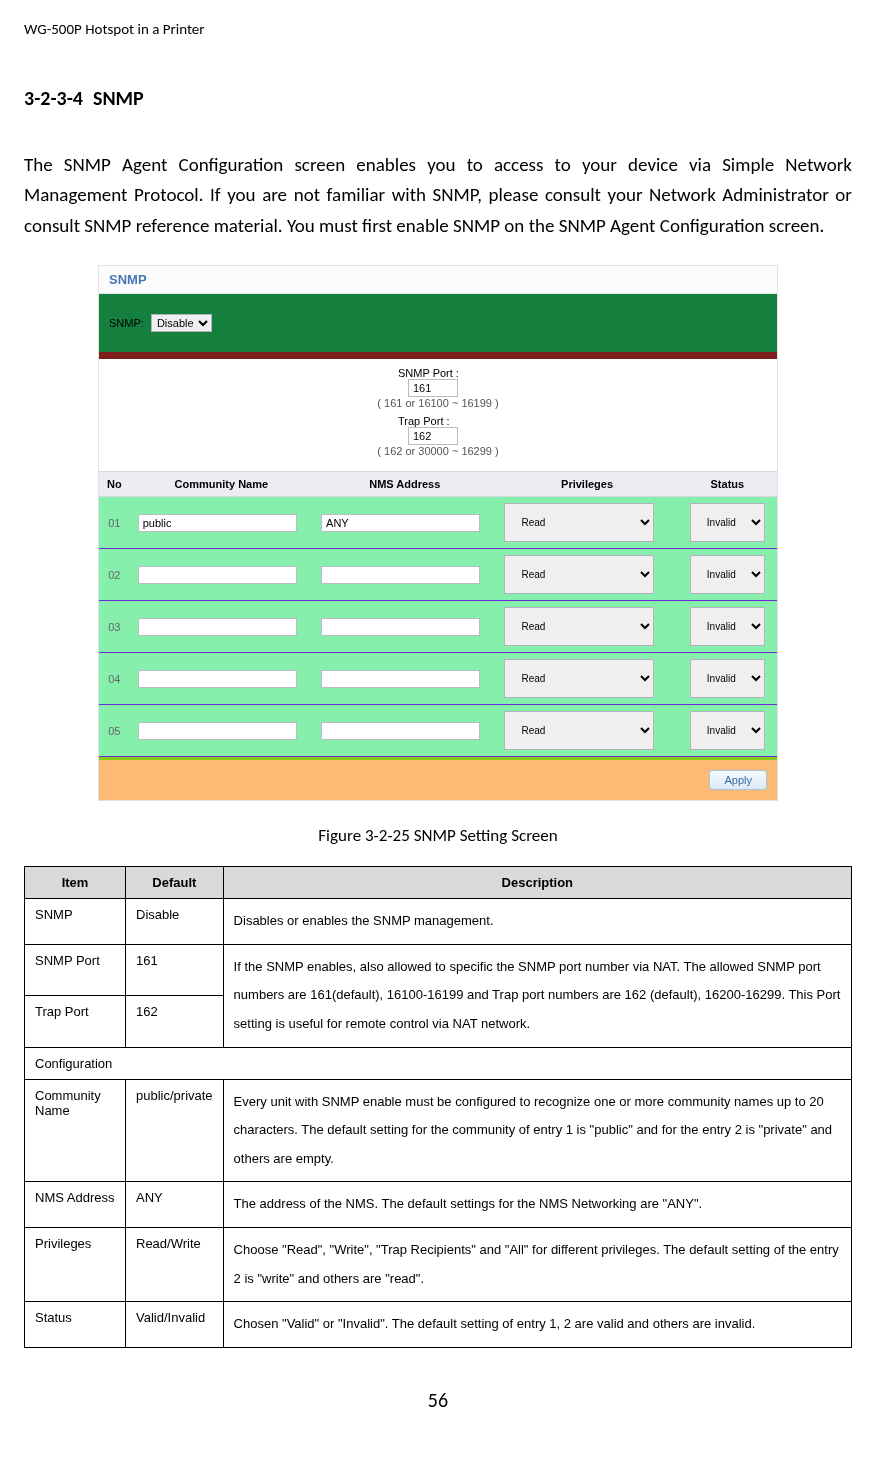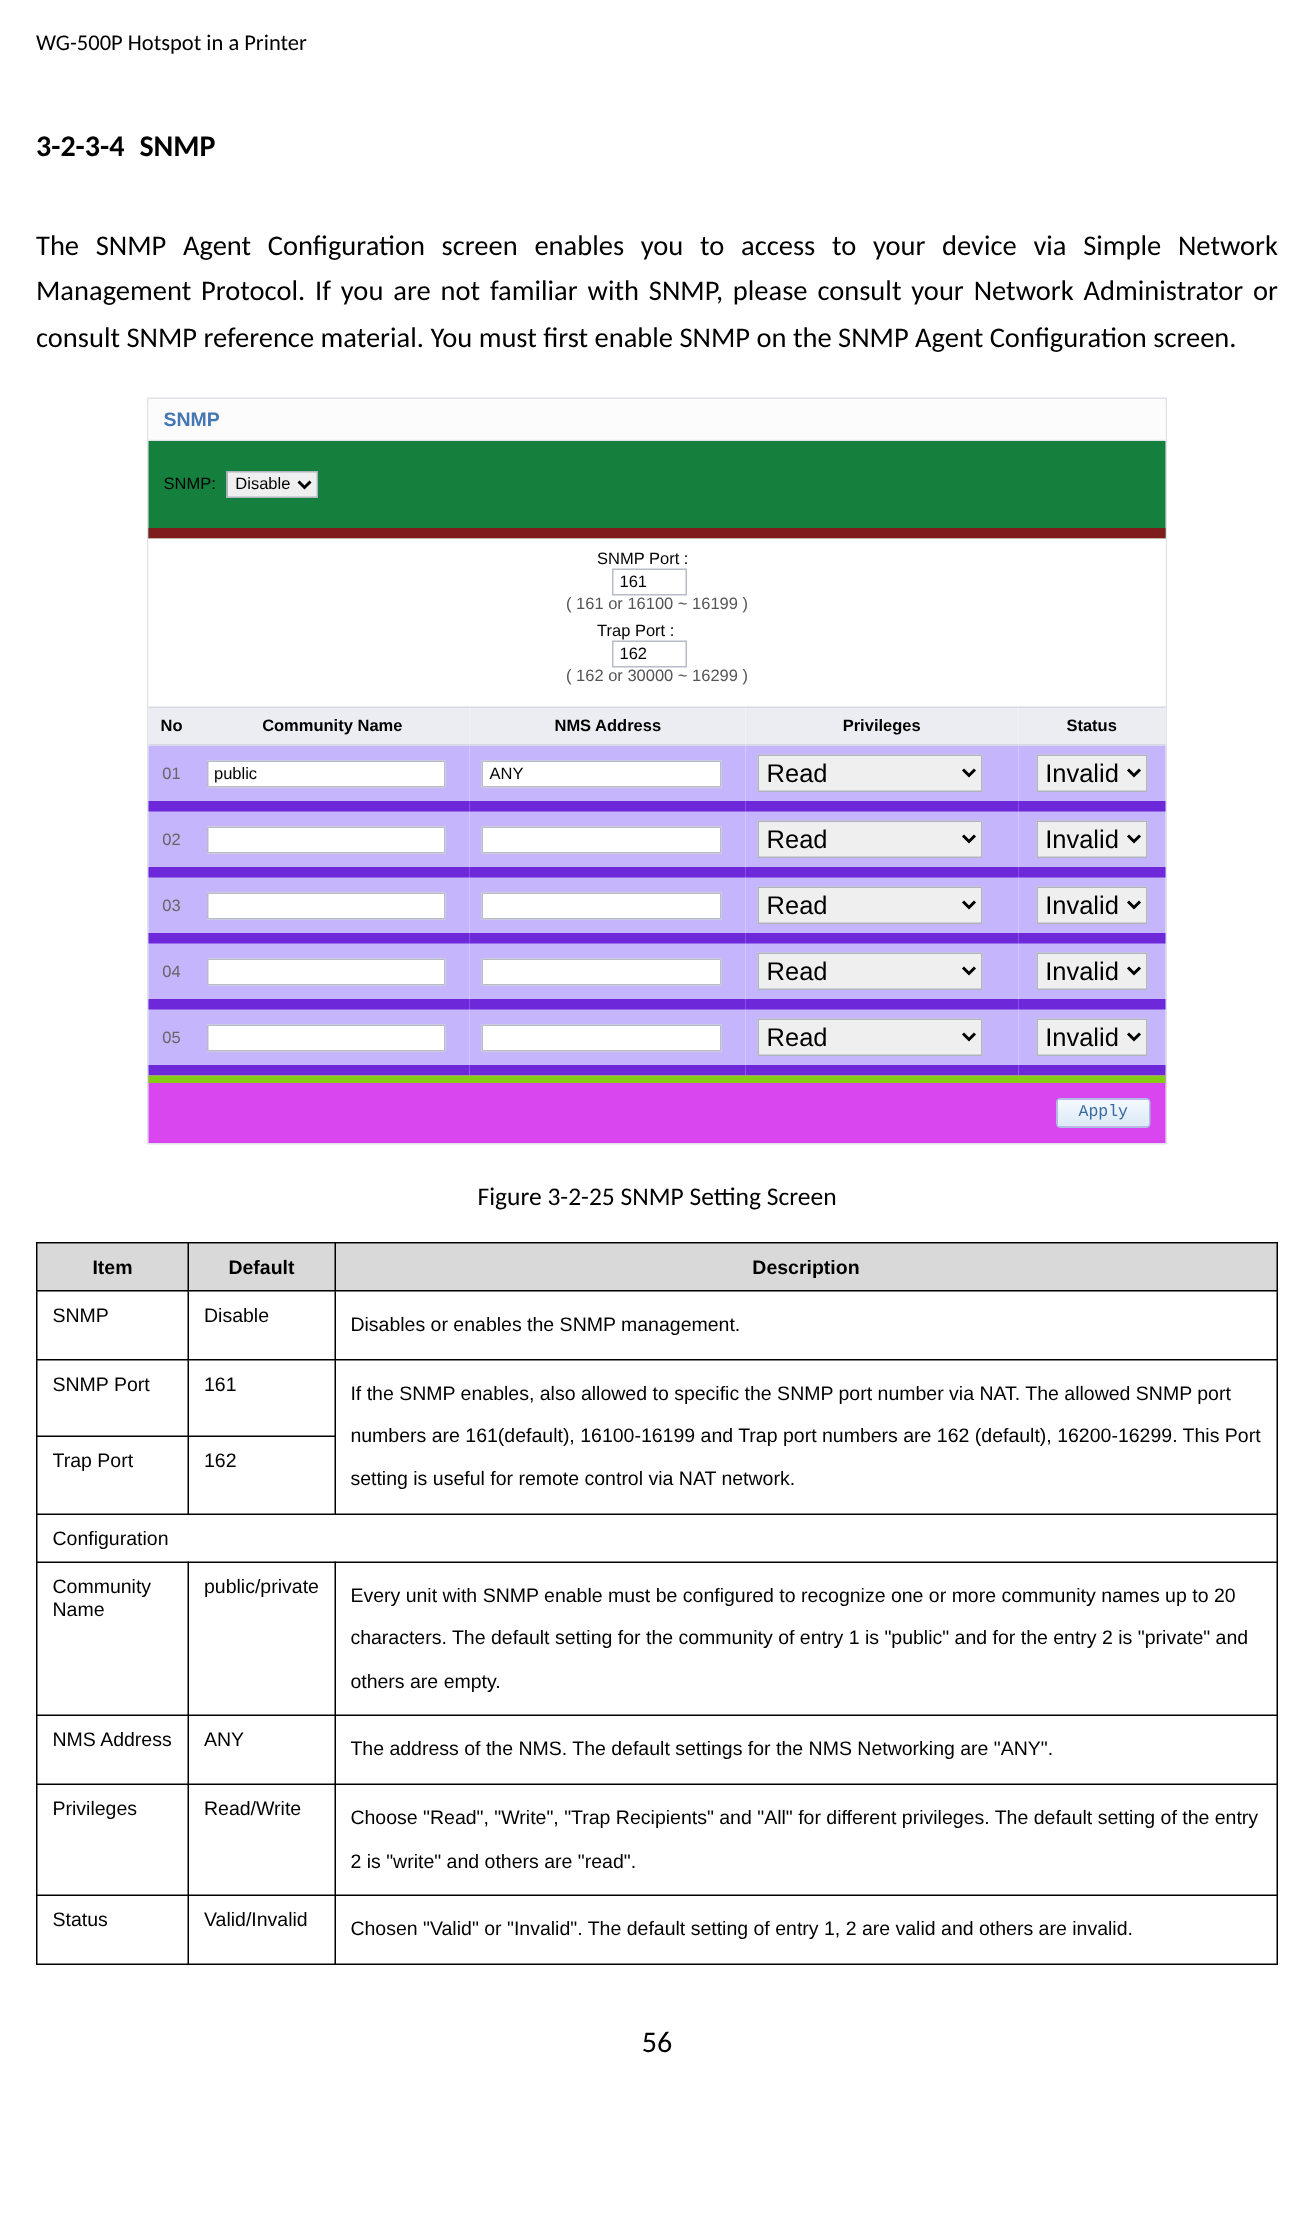--- a/index.html
+++ b/index.html
@@ -81,44 +81,43 @@
     }
     .snmp-table th {
       background: #ebedf2;
       border-top: 1px solid #d6d9e0;
       border-bottom: 1px solid #d6d9e0;
       padding: 6px 8px;
       font-weight: bold;
       text-align: center;
     }
     .snmp-table td {
-      border-bottom: 7px solid #6d28d9;
+      border-bottom: 1px solid #6d28d9;
       padding: 6px 8px;
       text-align: center;
-      background: #c4b5fd;
+      background: #86efac;
     }
     .snmp-table td:first-child { width: 30px; color:#666; }
     .snmp-table .tinput {
       width: 95%;
       border: 1px solid #b8bcc6;
       padding: 2px 4px;
       font-size: 11px;
     }
     .snmp-table select {
-      font-size: 17px;
+      font-size: 10px;
       border: 1px solid #b0b4c0;
-      padding: 1px;
+      padding: 12px;
     }
     .snmp-table .priv-select { width: 150px; }
     .apply-bar {
       padding: 10px;
       text-align: right;
-      background: #d946ef;
-      border-top: 5px solid #84cc16;
-      font-family: Liberation Mono, monospace;
+      background: #fdba74;
+      border-top: 3px solid #84cc16;
     }
     .apply-btn {
       display: inline-block;
       border: 1px solid #a8c3e0;
       background: linear-gradient(#f4faff,#dce9f6);
       color: #3a6aa0;
       padding: 3px 14px;
       border-radius: 3px;
       font-size: 11px;
     }

